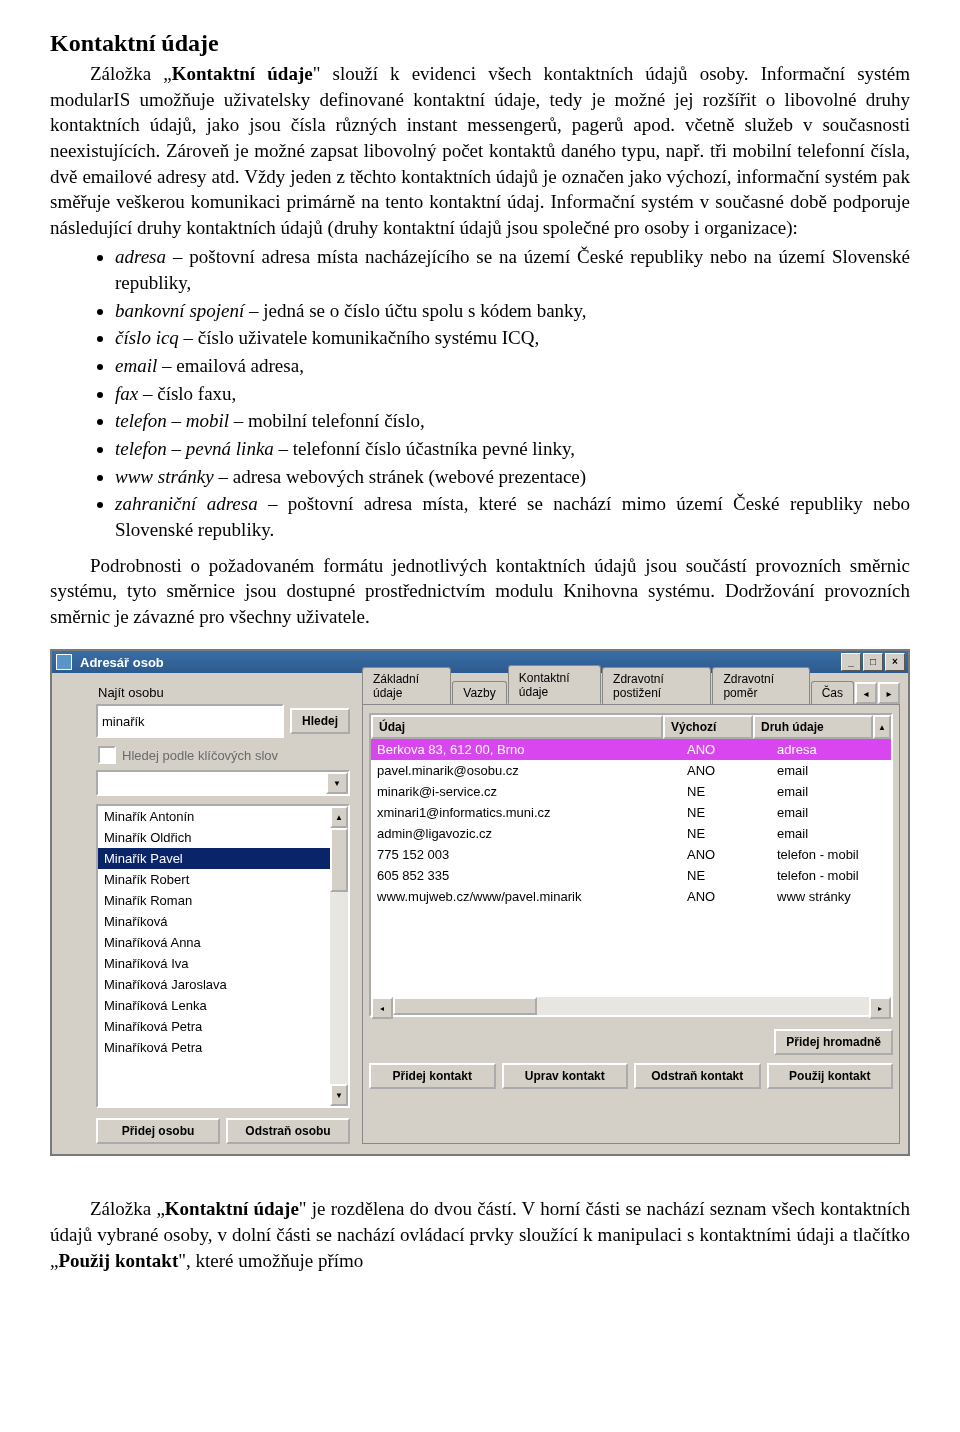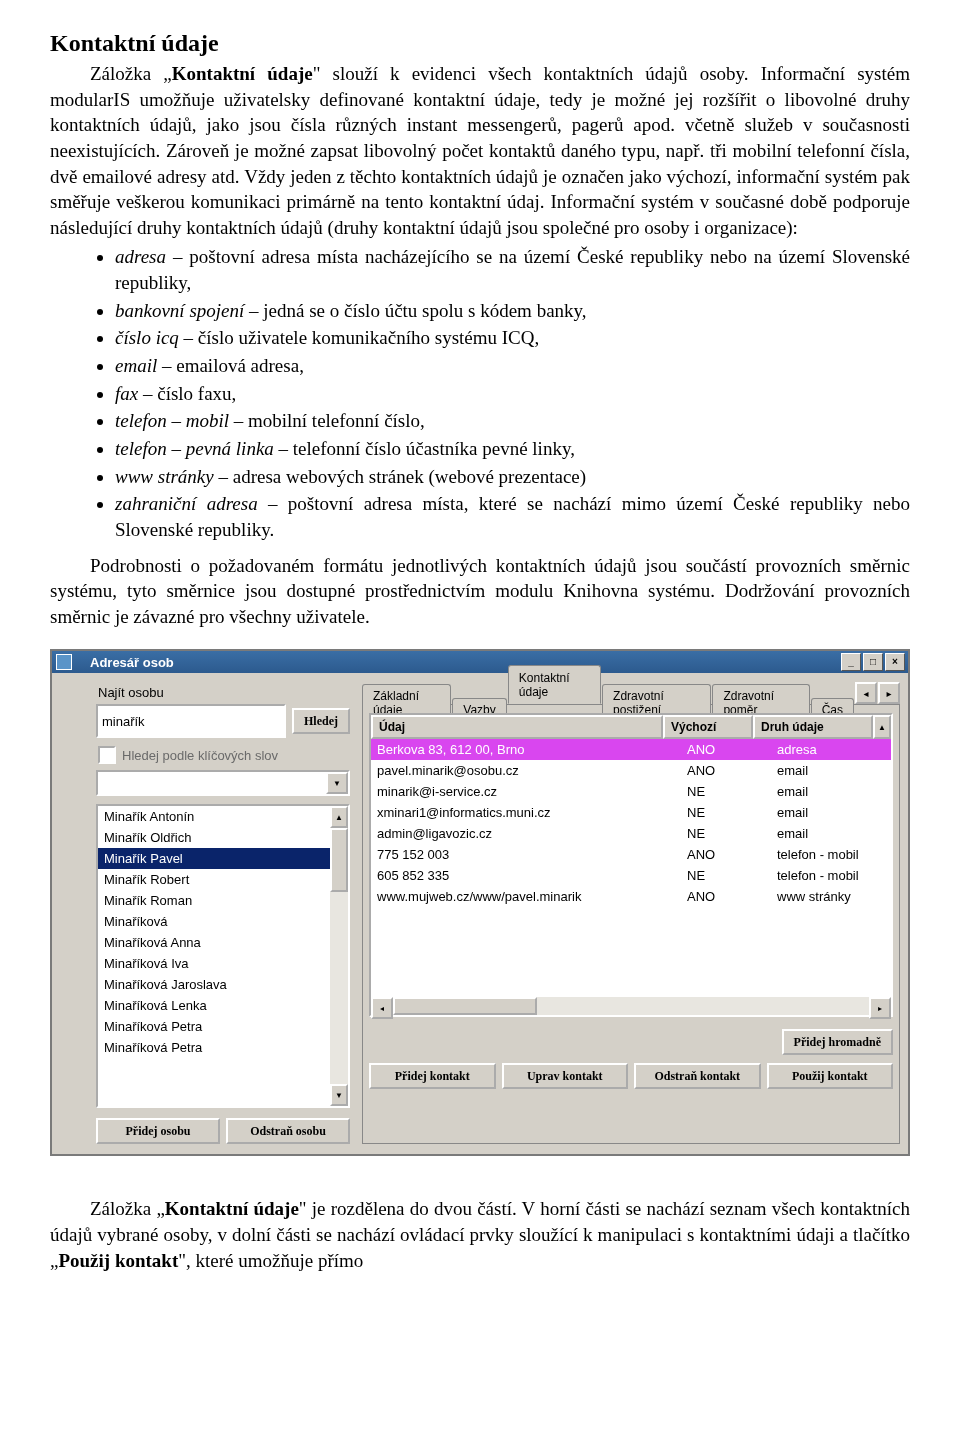--- a/index.html
+++ b/index.html
@@ -51,21 +51,21 @@
     align-items: center;
     justify-content: space-between;
     height: 22px;
     padding: 0 3px 0 4px;
     font-weight: bold;
     font-size: 13px;
   }
   .titlebar .left {
     display: flex;
     align-items: center;
-    gap: 18px;
+    gap: 8px;
   }
   .tb-icon {
     width: 16px; height: 16px;
     background: #5a94c8;
     border: 1px solid #fff;
     box-sizing: border-box;
   }
   .titlebar .win-btns {
     display: flex;
     gap: 2px;
@@ -114,21 +114,21 @@
     padding:0 4px;
     font-family: Tahoma, Arial, sans-serif;
     font-size:13px;
     flex:1;
     box-sizing:border-box;
   }
   .btn {
     height:26px;
     background:#d4d0c8;
     border:2px outset #fff;
-    font-family: Liberation Serif, serif;
+    font-family: Liberation Sans, sans-serif;
     font-size:12px;
     font-weight:bold;
     padding:0 10px;
     cursor:pointer;
   }
   .chkrow {
     display:flex;
     align-items:center;
     gap:6px;
     margin:8px 0 4px 2px;
@@ -213,21 +213,21 @@
   .tab {
     padding:4px 10px;
     background:#d4d0c8;
     border:1px solid #888;
     border-bottom:none;
     border-radius:3px 3px 0 0;
     font-size:12px;
     margin-right:1px;
     cursor:pointer;
     position:relative;
-    top:17px;
+    top:0;
   }
   .tab.active {
     background:#d4d0c8;
     border-bottom:1px solid #d4d0c8;
     top:0;
     padding-top:5px;
     padding-bottom:4px;
   }
   .tabs .nav {
     margin-left:auto;

